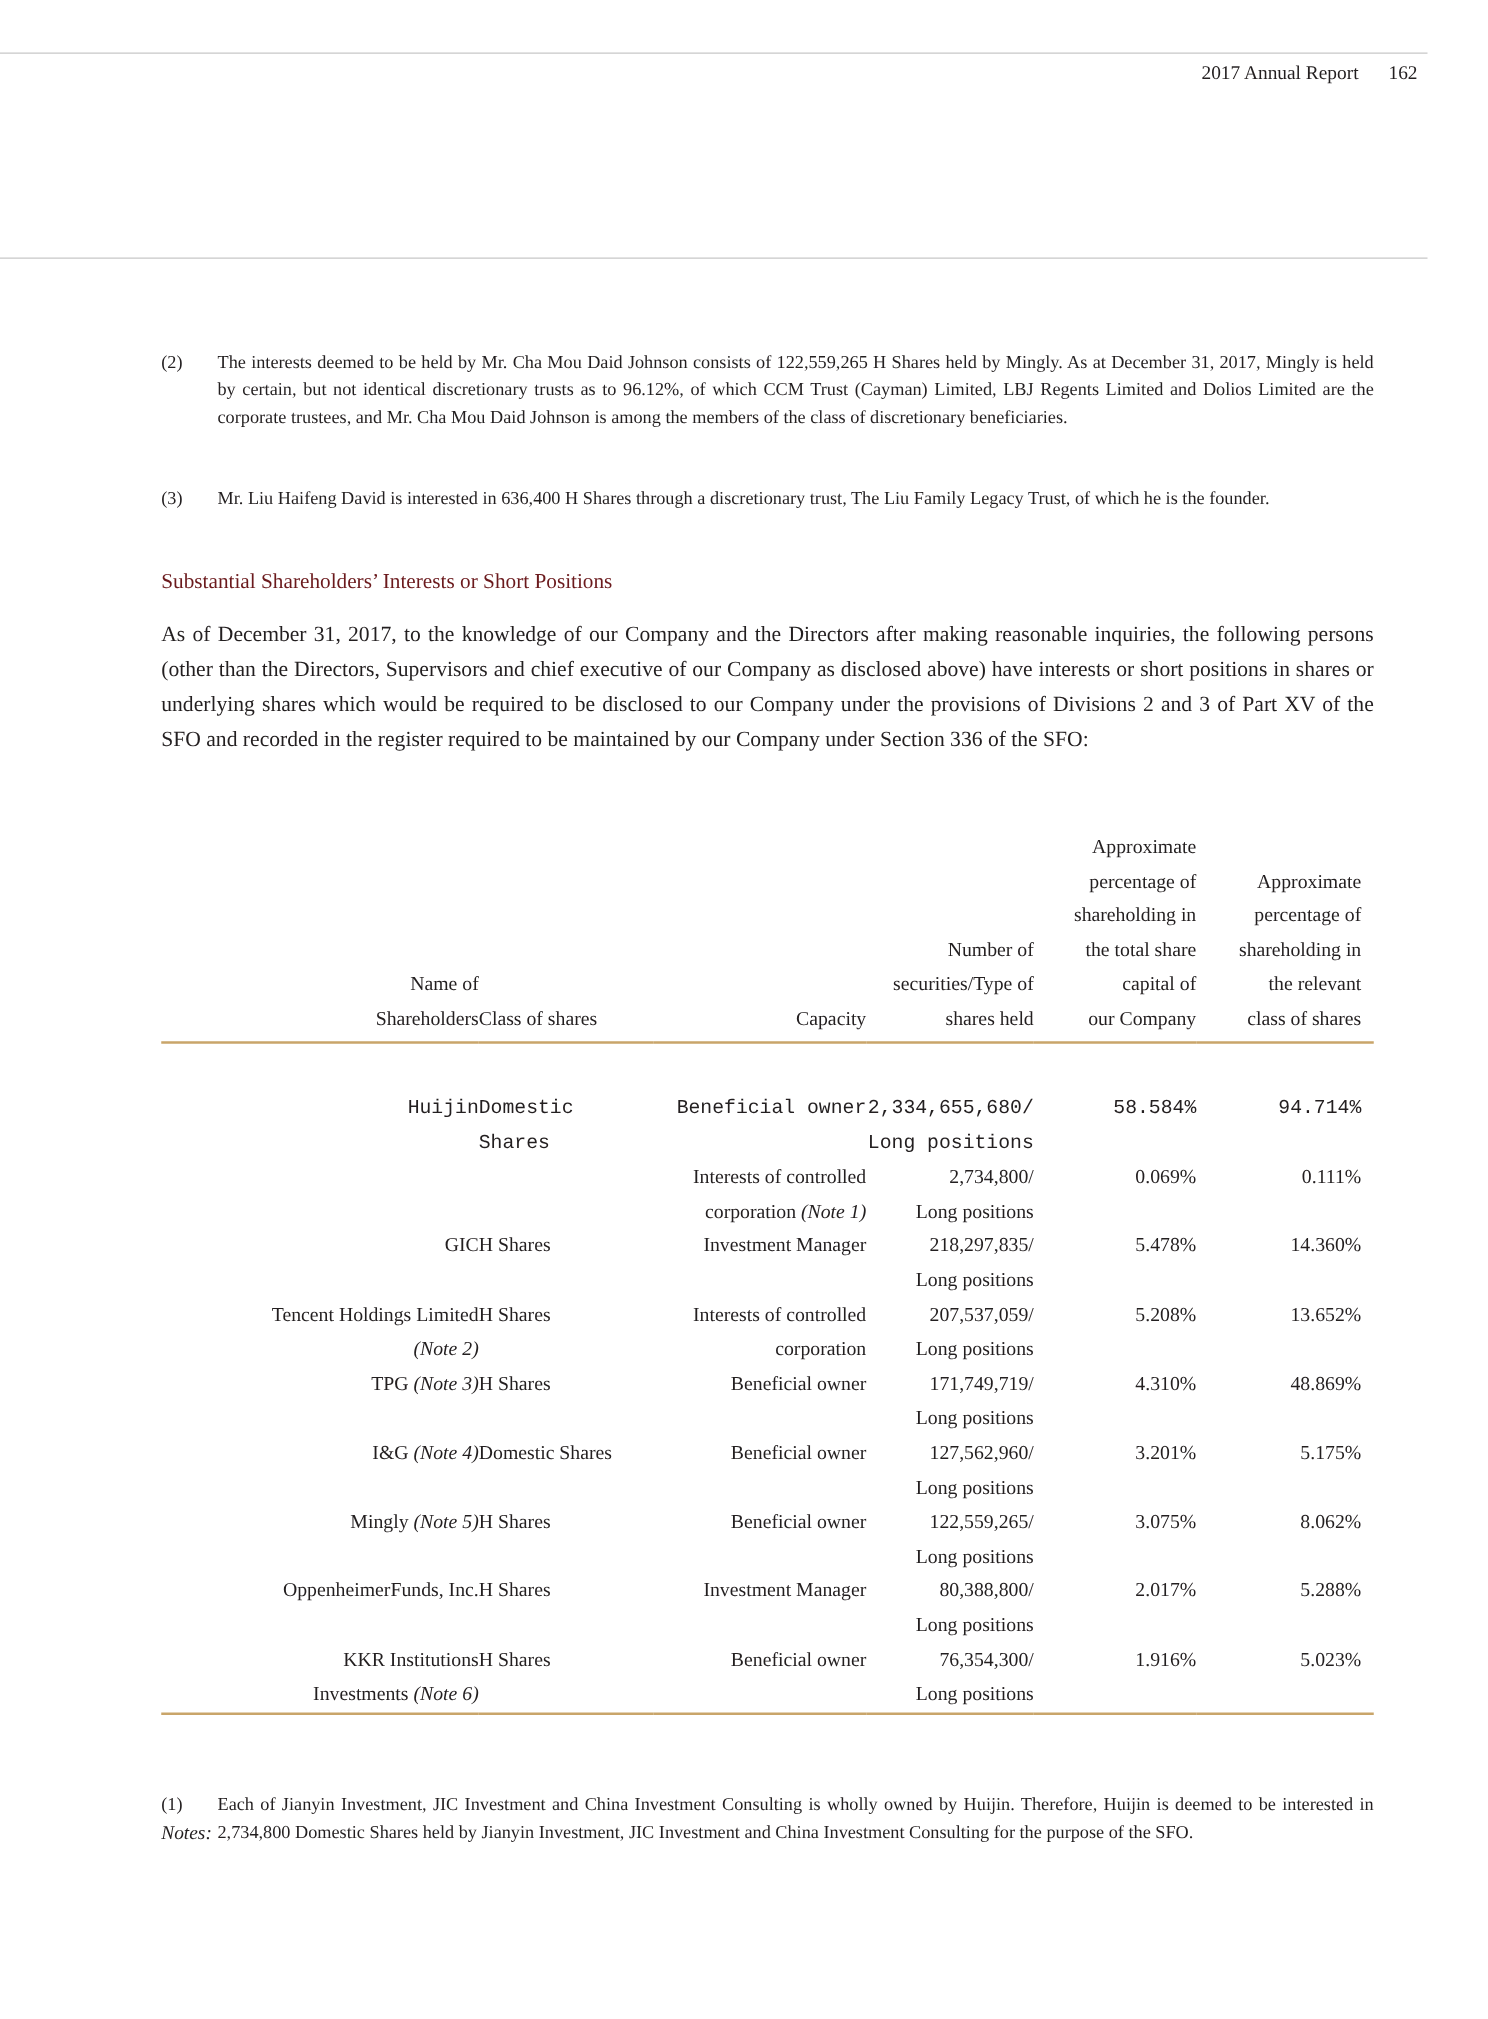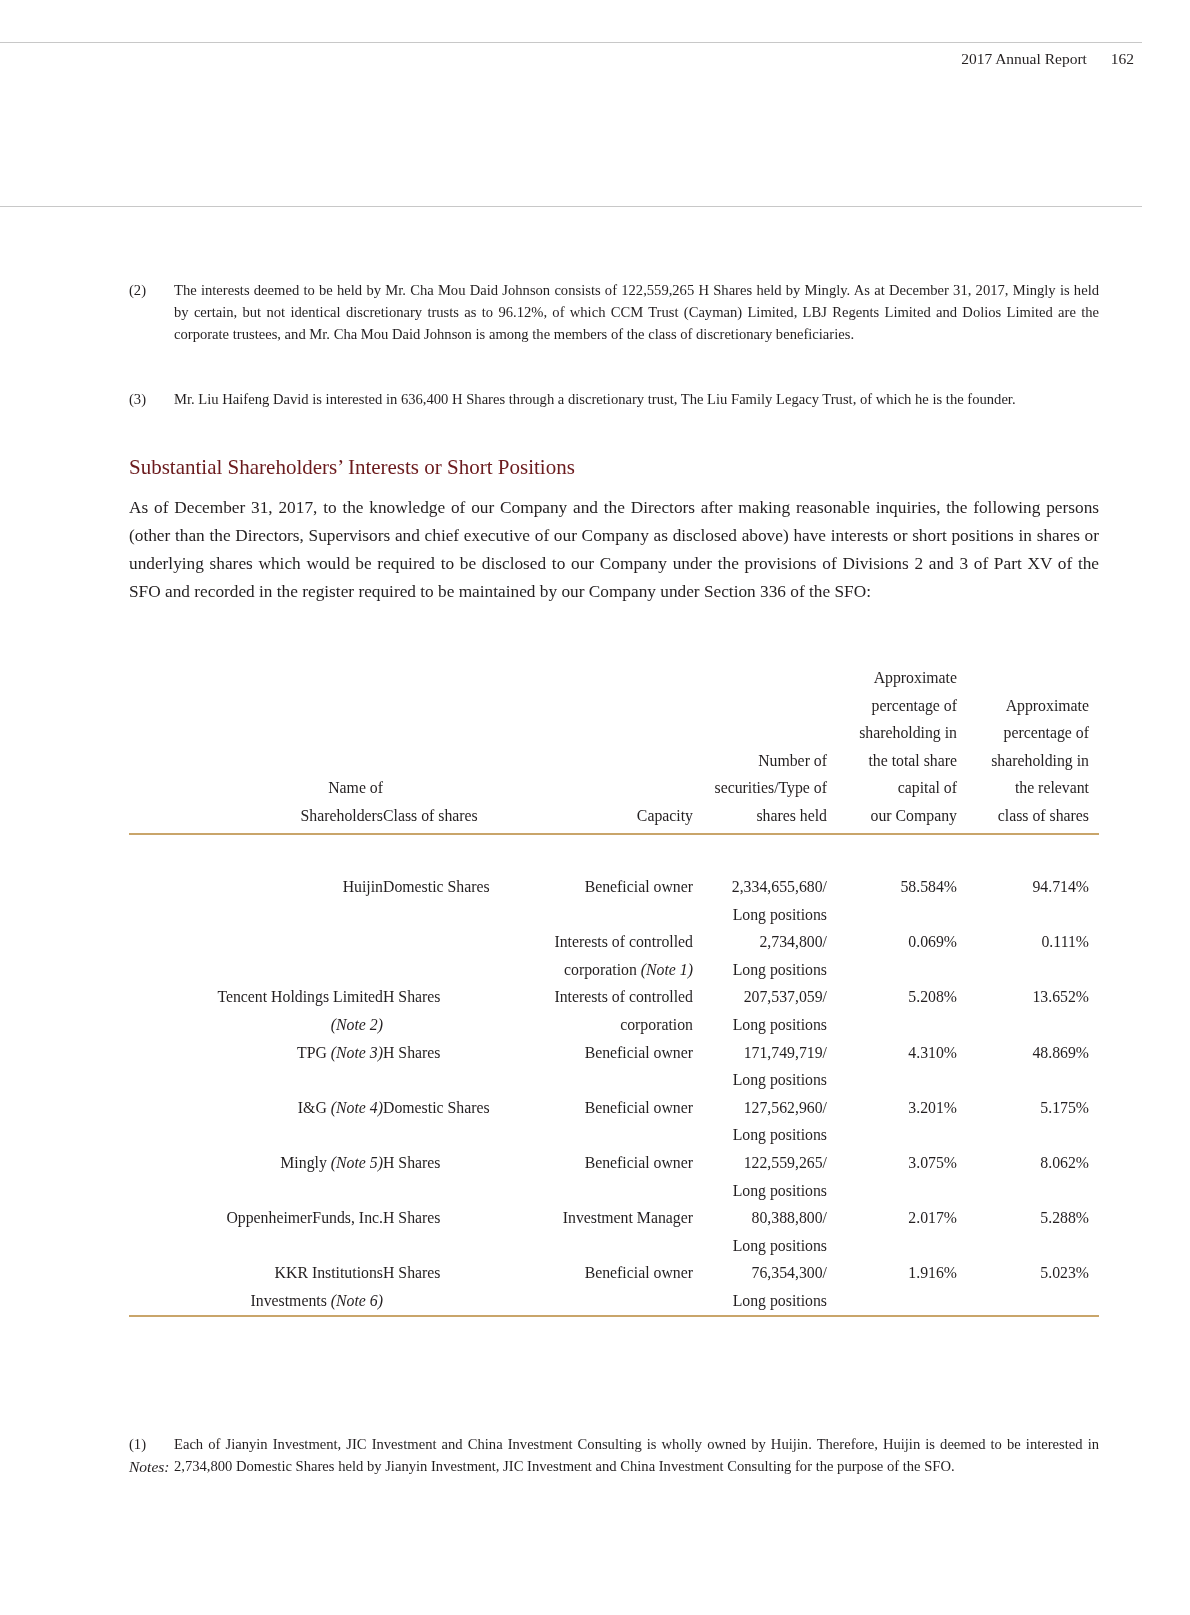--- a/index.html
+++ b/index.html
@@ -20,38 +20,38 @@
 
   .note { display: flex; font-size: 14.6px; line-height: 22px; text-align: justify; }
   .note .num { width: 45px; flex: none; }
   .note .txt { flex: 1; }
 
   #note2 { top: 279px; }
   #note3 { top: 388px; }
 
   .section-title {
     position: absolute; left: 129px; top: 455px;
-    font-size: 21px; color: #6b1a1d; font-weight: normal; margin: 0;
+    font-size: 17px; color: #6b1a1d; font-weight: normal; margin: 0;
   }
   .intro {
     position: absolute; left: 129px; top: 494px; width: 970px;
     font-size: 17.3px; line-height: 28px; text-align: justify; margin: 0;
   }
 
   table.holders {
     position: absolute; left: 129px; top: 664px; width: 970px;
     border-collapse: collapse; font-size: 15.8px;
   }
   table.holders th {
     font-weight: normal; vertical-align: bottom; line-height: 27.5px;
     padding: 0 0 4px 0; white-space: pre-line;
   }
   table.holders thead tr { border-bottom: 2px solid #c9a56a; }
   table.holders td { vertical-align: top; line-height: 27.6px; padding: 0; }
-  table.holders tbody tr.first td { padding-top: 38px; }
+  table.holders tbody tr.first td { padding-top: 38px; font-family: Liberation Mono, monospace; }
   table.holders tbody tr.last { border-bottom: 2px solid #c9a56a; }
   .c-name { width: 254px; text-align: right; }
   .c-class { width: 140px; text-align: left; }
   .c-cap { width: 170px; text-align: right; }
   .c-num { width: 134px; text-align: right; }
   .c-pct1 { width: 130px; text-align: right; }
   .c-pct2 { width: 132px; text-align: right; padding-right: 10px !important; }
   th.c-pct2 { padding-right: 10px; }
   .indent { padding-left: 16px; display: inline-block; }
   em { font-style: italic; }
@@ -134,20 +134,35 @@
         </td>
         <td class="c-num">
           <span class="line">2,734,800/</span>
           <span class="line">Long positions</span>
         </td>
         <td class="c-pct1">0.069%</td>
         <td class="c-pct2">0.111%</td>
       </tr>
       <tr>
         <td class="c-name">
+          <span class="line"><span>GIC</span></span>
+        </td>
+        <td class="c-class">H Shares</td>
+        <td class="c-cap">
+          <span class="line">Investment Manager</span>
+        </td>
+        <td class="c-num">
+          <span class="line">218,297,835/</span>
+          <span class="line">Long positions</span>
+        </td>
+        <td class="c-pct1">5.478%</td>
+        <td class="c-pct2">14.360%</td>
+      </tr>
+      <tr>
+        <td class="c-name">
           <span class="line"><span>Tencent Holdings Limited</span></span>
           <span class="line indent"><em>(Note 2)</em></span>
         </td>
         <td class="c-class">H Shares</td>
         <td class="c-cap">
           <span class="line">Interests of controlled</span>
           <span class="line indent"><span>corporation</span></span>
         </td>
         <td class="c-num">
           <span class="line">207,537,059/</span>

